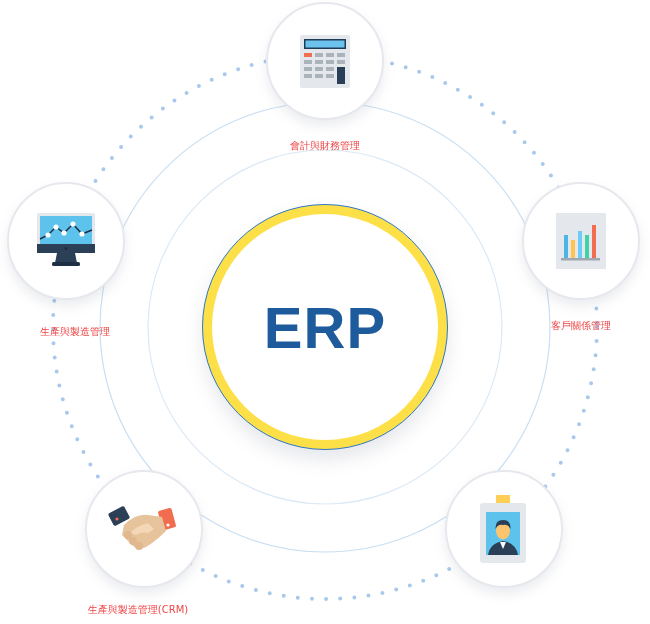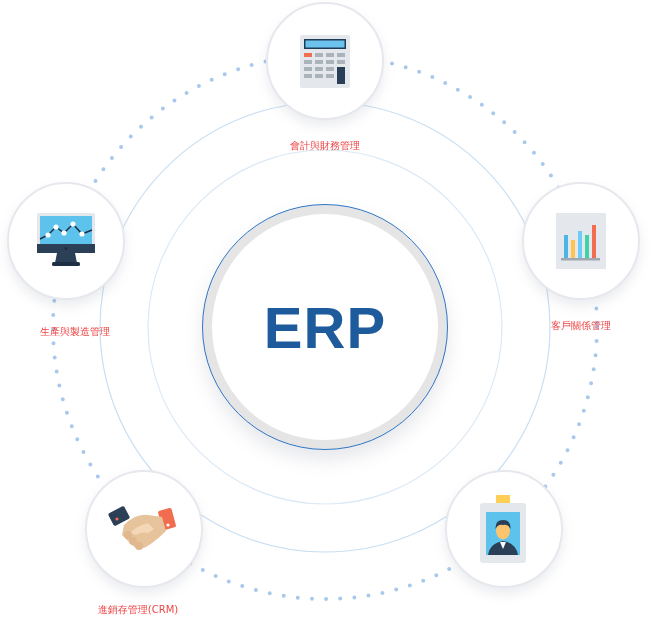--- a/index.html
+++ b/index.html
@@ -1,20 +1,20 @@
 <!DOCTYPE html>
 <html><head>
 <meta charset="utf-8">
 <style>
   html,body{margin:0;padding:0;background:#fff;}
   body{width:650px;height:624px;position:relative;overflow:hidden;font-family:"DejaVu Sans","Liberation Sans",sans-serif;}
   .stage{position:absolute;left:0;top:0;width:650px;height:624px;}
   svg.rings{position:absolute;left:0;top:0;}
   .center{position:absolute;left:202px;top:204px;width:246px;height:246px;border-radius:50%;
-    border:1.5px solid #2f78c8;box-sizing:border-box;background:#e5e5e5;
+    border:1.5px solid #2f78c8;box-sizing:border-box;background:#fde047;
     box-shadow:0 10px 18px rgba(120,130,150,0.18);}
   .center-inner{position:absolute;left:9px;top:9px;right:9px;bottom:9px;border-radius:50%;background:#fff;
     display:flex;align-items:center;justify-content:center;}
   .erp{font-family:"Liberation Sans",sans-serif;font-weight:bold;font-size:58px;color:#1d5b9c;letter-spacing:1px;}
   .node{position:absolute;width:118px;height:118px;border-radius:50%;background:#fff;
     border:2px solid #e6e8ee;box-sizing:border-box;box-shadow:0 6px 12px rgba(120,130,150,0.15);
     display:flex;align-items:center;justify-content:center;}
   .label{position:absolute;font-size:10px;font-weight:normal;color:#ef4444;white-space:nowrap;transform:translateX(-50%);}
 </style>
 </head>
@@ -89,21 +89,21 @@
         <circle cx="9" cy="16" r="1.6" fill="#f26c4f"></circle>
       <rect x="52" y="6" width="14" height="20" rx="2" transform="rotate(-15 59 16)" fill="#f26c4f"></rect>
         <circle cx="60" cy="22" r="1.6" fill="#fff"></circle>
       <path d="M16 22 Q28 10 40 12 L54 14 L58 28 Q48 38 38 44 Q30 48 24 42 L14 32 Z" fill="#e7c39b"></path>
       <path d="M22 30 Q30 22 40 20 L46 26 L40 30 Q34 28 28 32 Z" fill="#f3d7b6"></path>
       <circle cx="20" cy="32" r="4" fill="#dfb88f"></circle>
         <circle cx="25" cy="38" r="4" fill="#dfb88f"></circle>
         <circle cx="31" cy="43" r="4" fill="#dfb88f"></circle>
     </svg>
   </div>
-  <div class="label" style="left:138px;top:603px;">進銷存管理(CRM)</div>
+  <div class="label" style="left:138px;top:603px;">生產與製造管理(CRM)</div>
 
   <div class="node" style="left:7px;top:182px;">
     <svg width="58" height="56" viewBox="0 0 58 56">
       <rect x="0" y="0" width="58" height="40" rx="2" fill="#e4e7ec"></rect>
         <rect x="3" y="3" width="52" height="28" fill="#5dc2ec"></rect>
       <rect x="0" y="31" width="58" height="9" fill="#2b3f57"></rect>
         <circle cx="29" cy="35.5" r="1.3" fill="#1a2a3a"></circle>
       <path d="M20 40 L38 40 L40 50 L18 50 Z" fill="#2b3f57"></path>
         <rect x="15" y="49" width="28" height="4" rx="1.5" fill="#1f3045"></rect>
       <polyline points="3,26 11,22 19,14 27,20 36,11 45,21 55,17" fill="none" stroke="#1f3045" stroke-width="1.5"></polyline>

